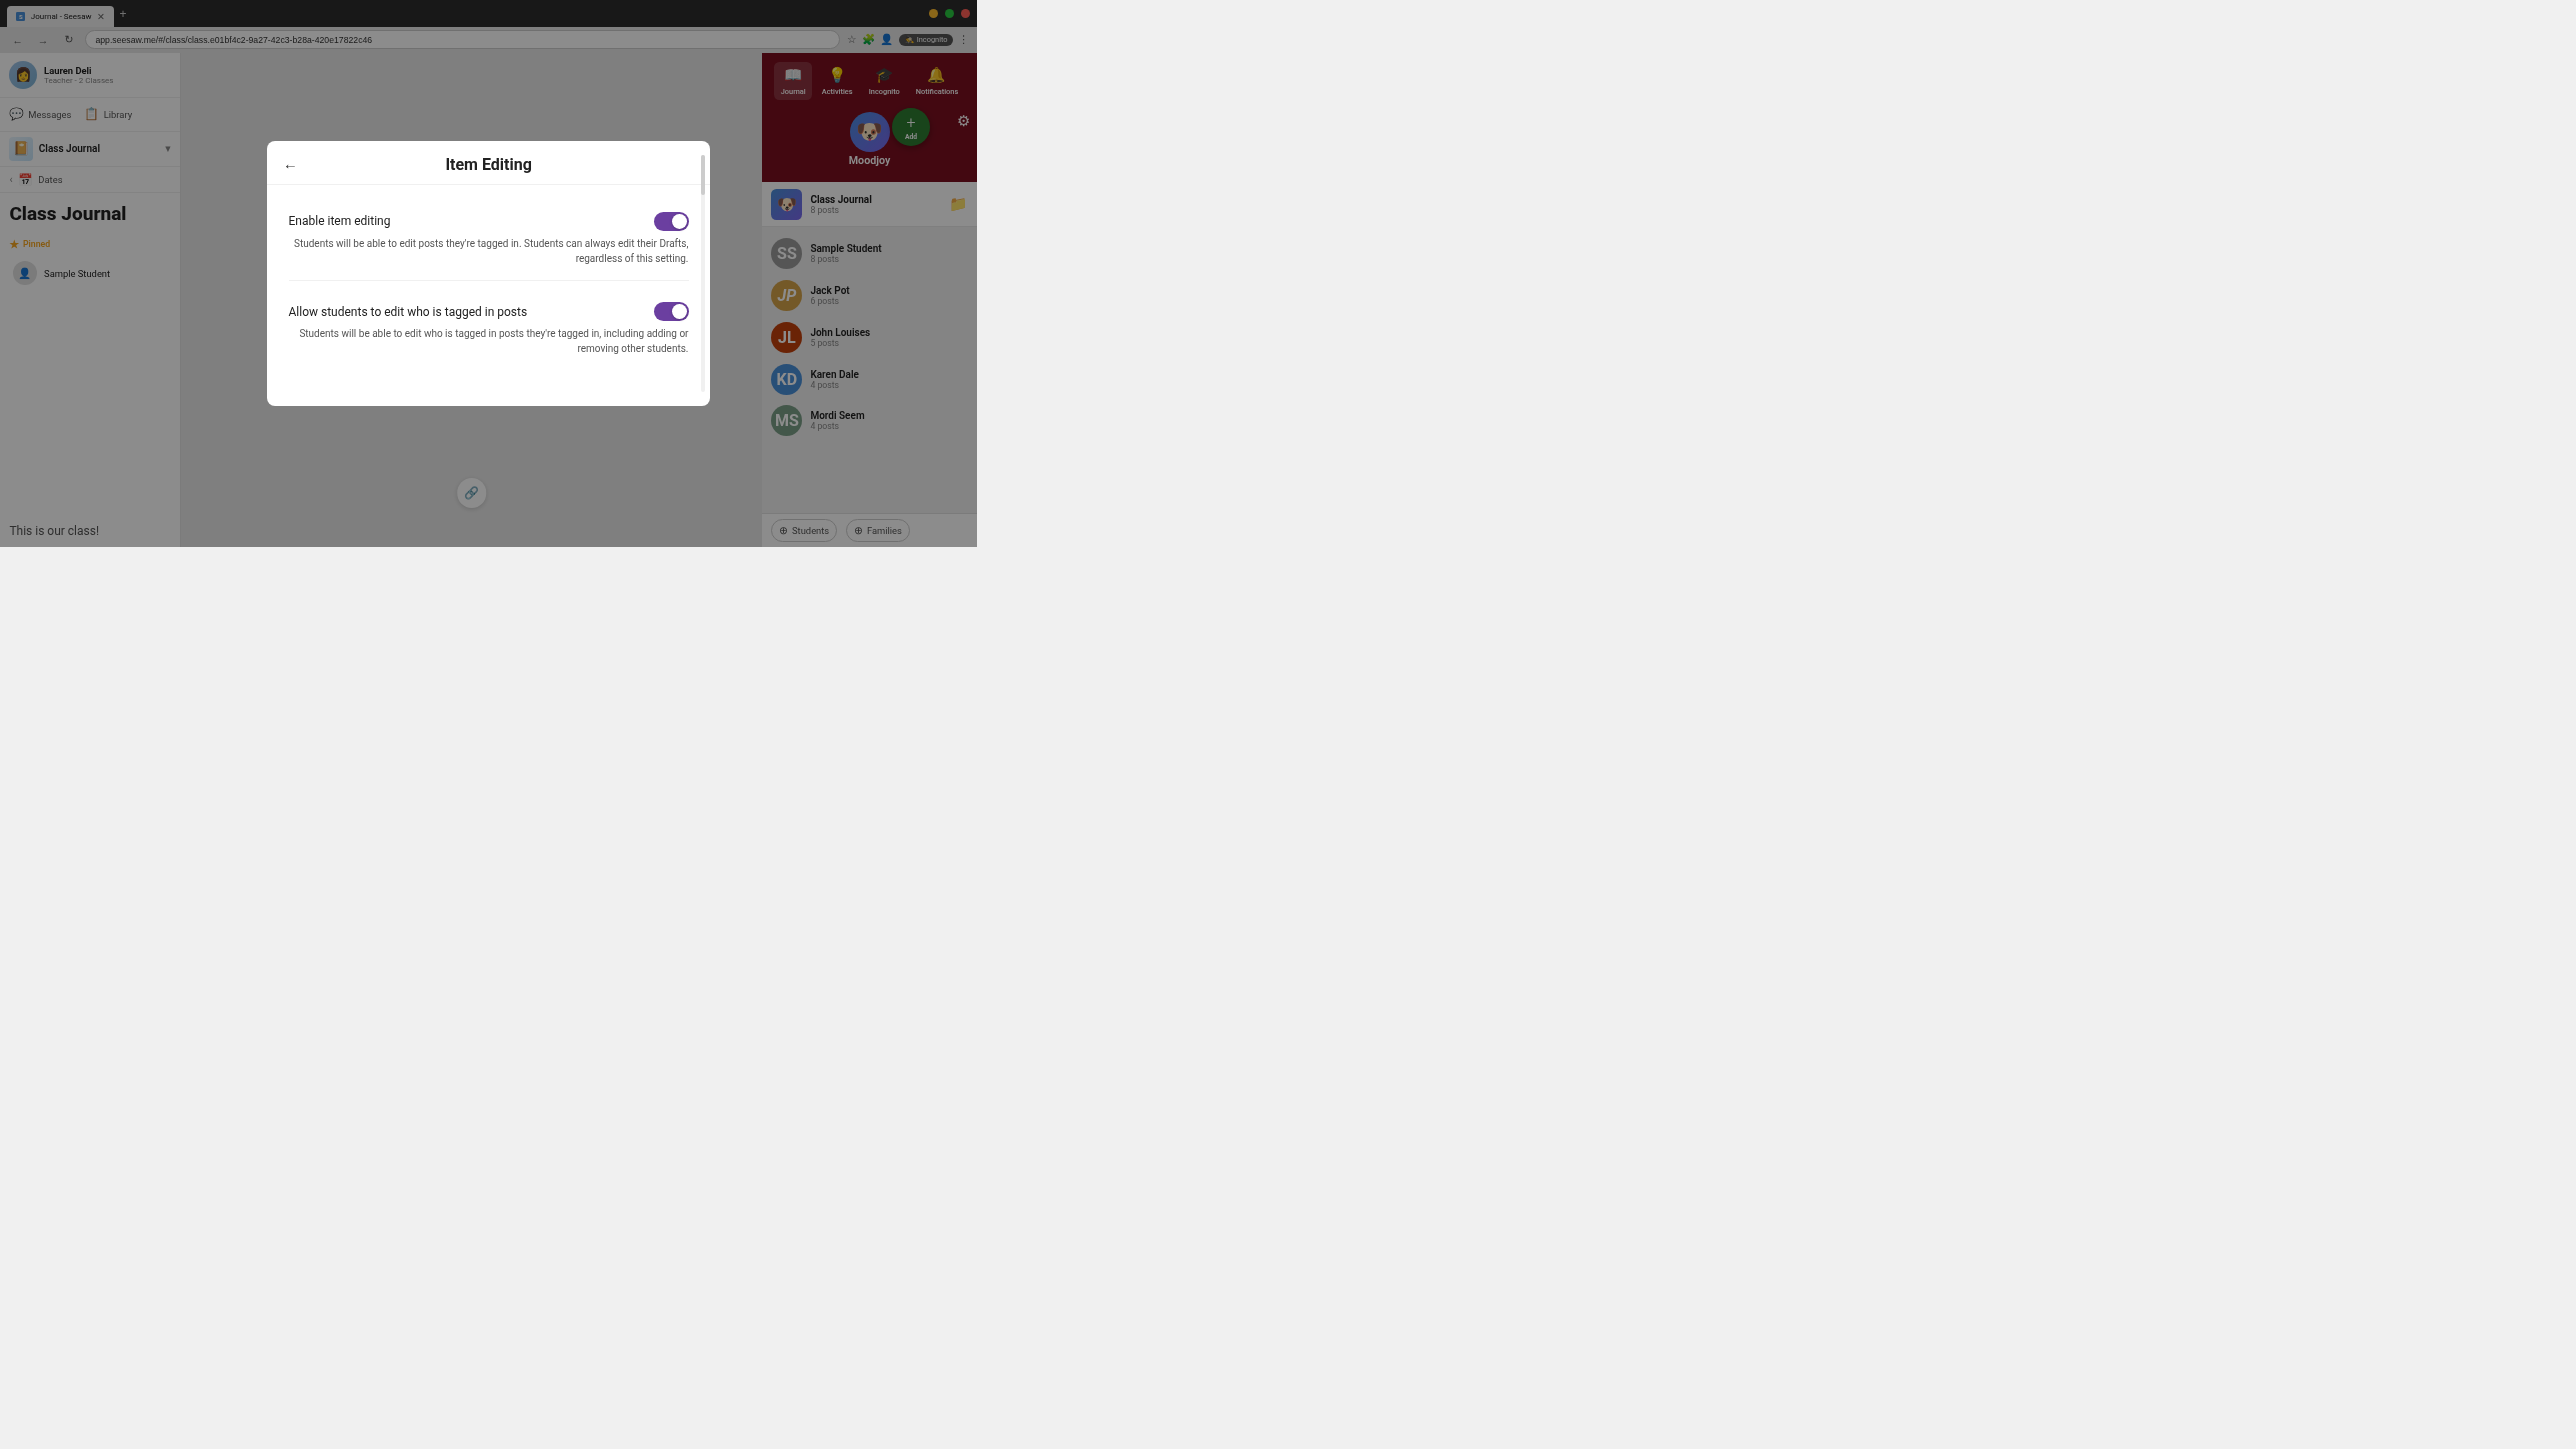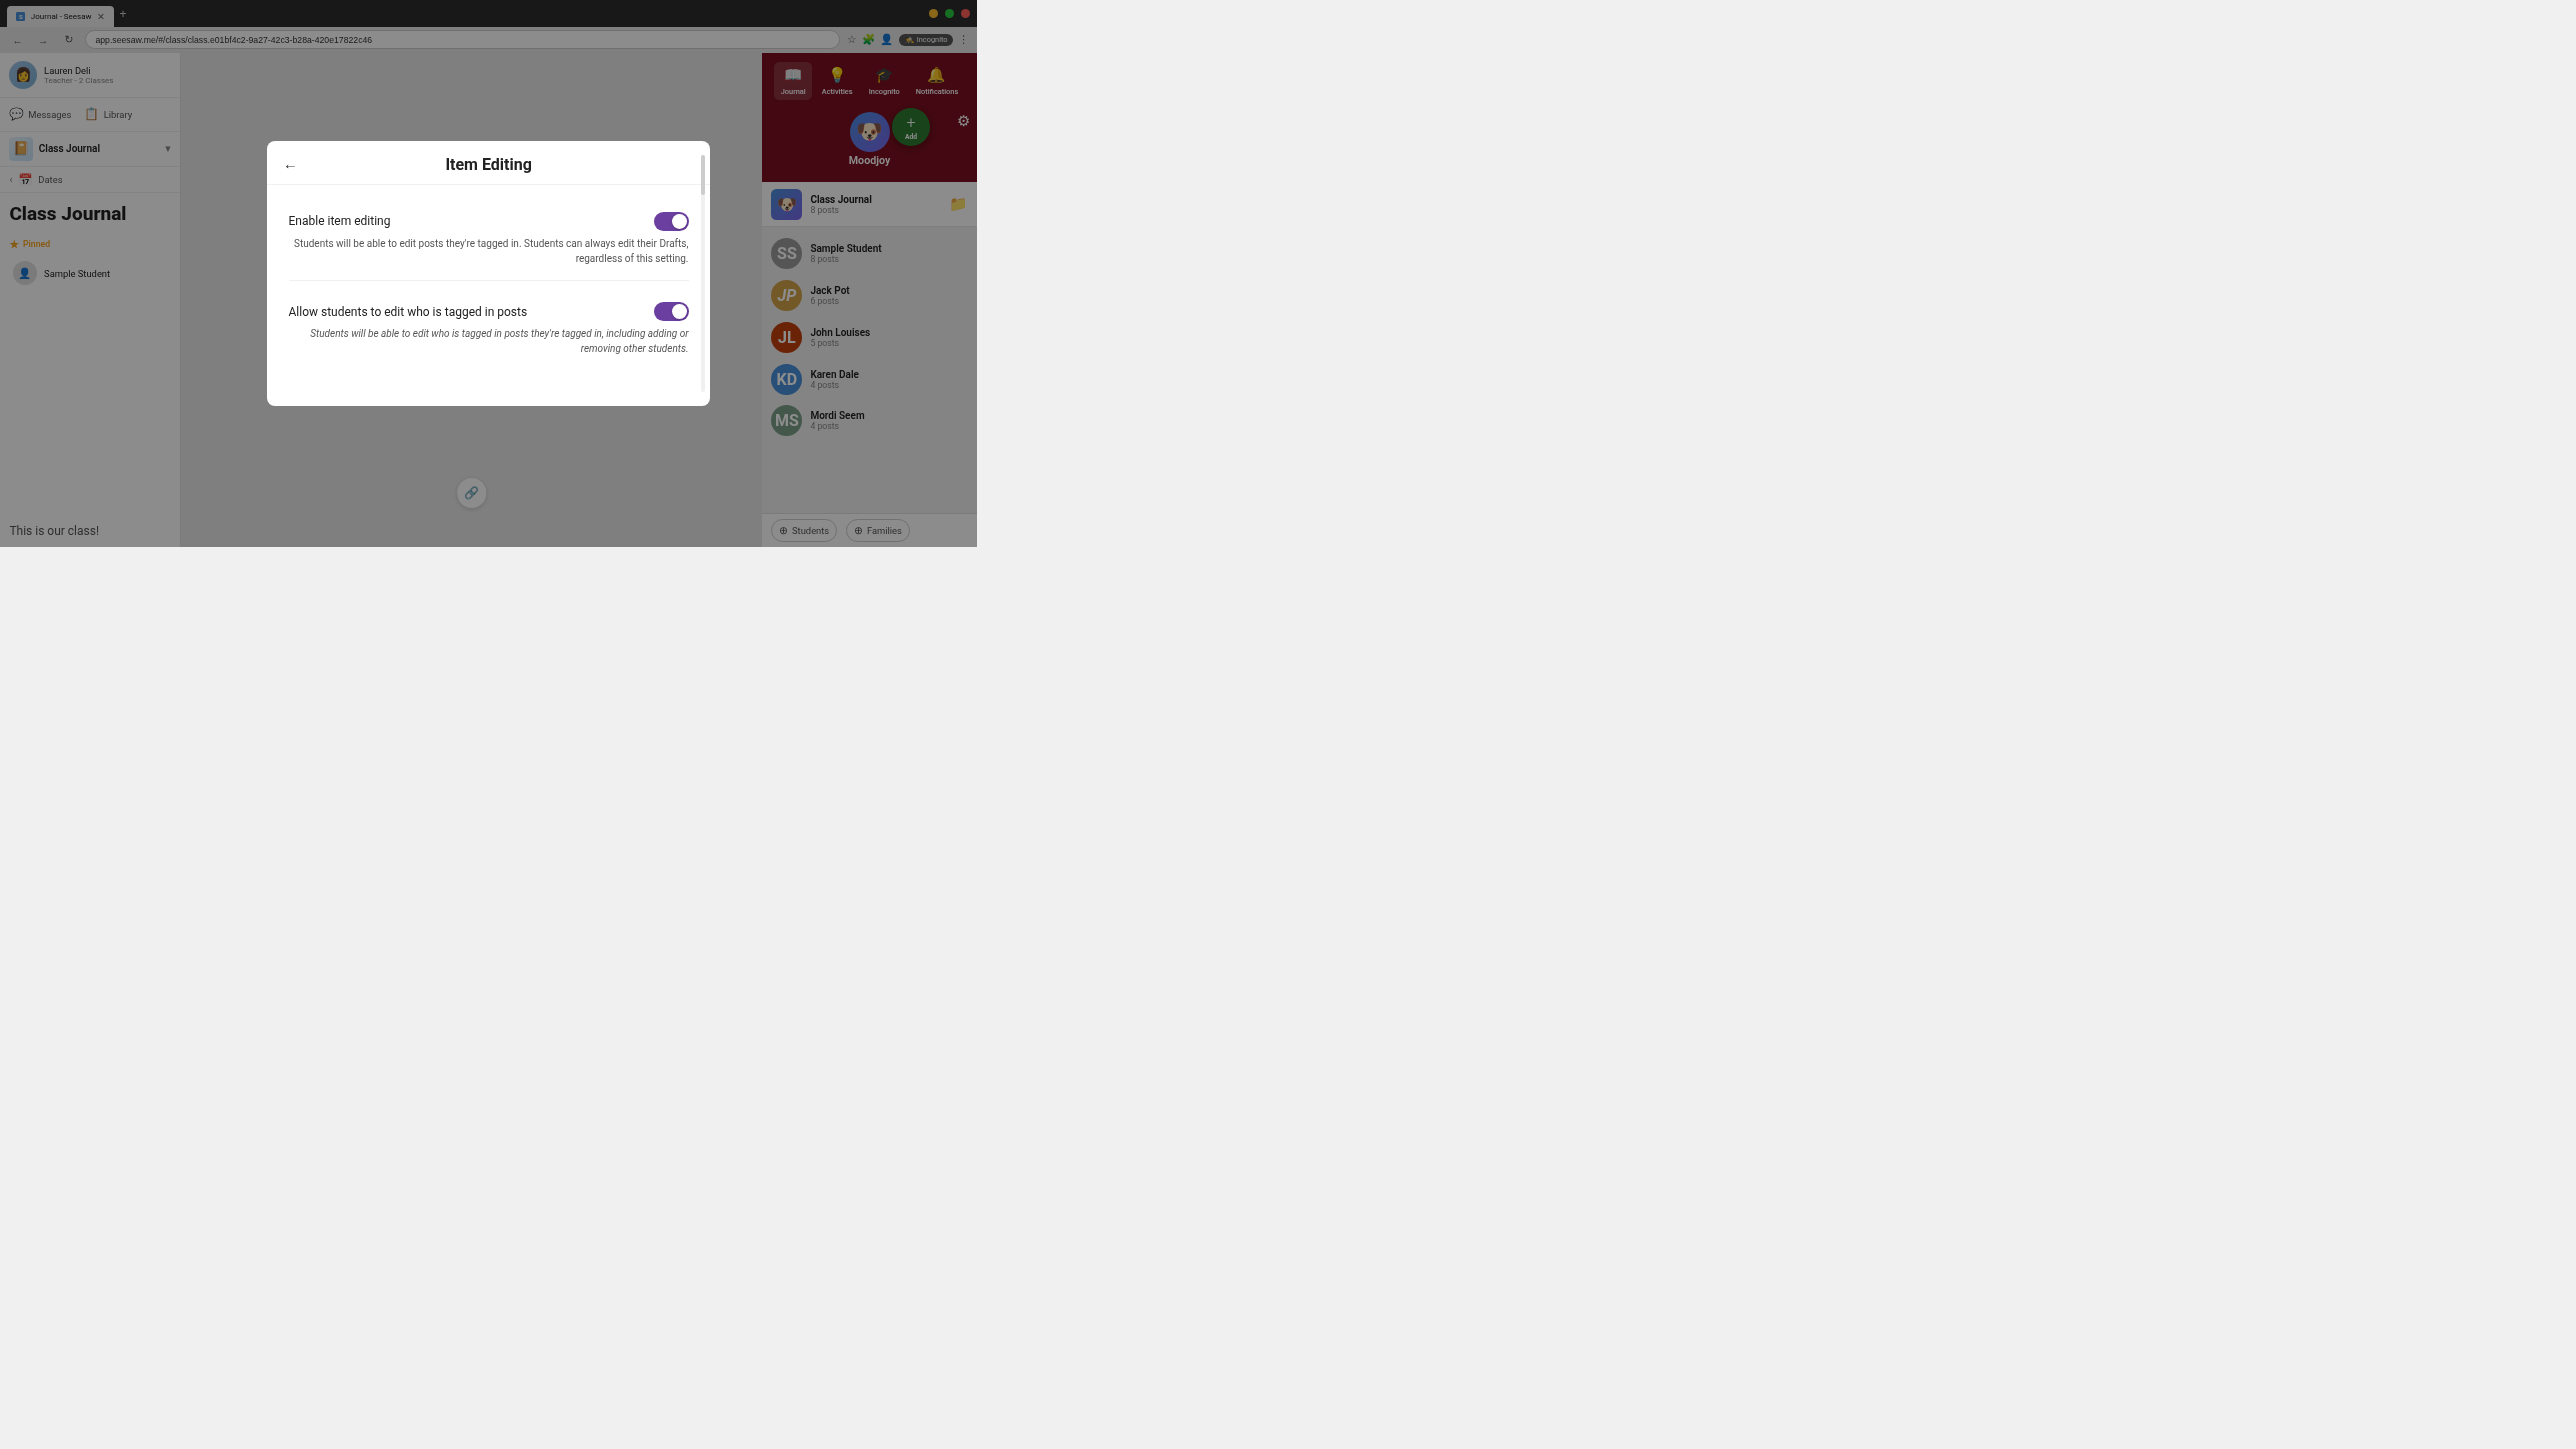--- a/index.html
+++ b/index.html
@@ -152,21 +152,21 @@
       overflow: hidden;
       flex-shrink: 0;
     }
     .user-avatar-placeholder {
       width: 100%; height: 100%;
       background: linear-gradient(135deg, #a0c4e8, #7eb3d5);
       display: flex; align-items: center; justify-content: center;
       font-size: 13.4px;
     }
     .user-info { flex: 1; }
-    .user-name { font-weight: 400; font-size: 9.4px; color: #222; }
+    .user-name { font-weight: 700; font-size: 9.4px; color: #222; }
     .user-role { font-size: 8px; color: #888; }
 
     
     .top-nav {
       display: flex;
       align-items: center;
       padding: 0 9.4px;
       height: 34px;
       border-bottom: 0.7px solid #eee;
       gap: 13.4px;
@@ -761,20 +761,20 @@
           </div>
         </div>
         <div class="toggle-desc">Students will be able to edit posts they're tagged in. Students can always edit their Drafts, regardless of this setting.</div>
 
         <div class="toggle-row" style="margin-top:10.7px;">
           <span class="toggle-label">Allow students to edit who is tagged in posts</span>
           <div class="toggle-switch on">
             <div class="toggle-knob"></div>
           </div>
         </div>
-        <div class="toggle-desc" style="border-bottom:none;font-style:italic;">Students will be able to edit who is tagged in posts they're tagged in, including adding or removing other students.</div>
+        <div class="toggle-desc" style="border-bottom:none;">Students will be able to edit who is tagged in posts they're tagged in, including adding or removing other students.</div>
 
       </div>
     </div>
   </div>
 
 </div>
 
 
 </body></html>

